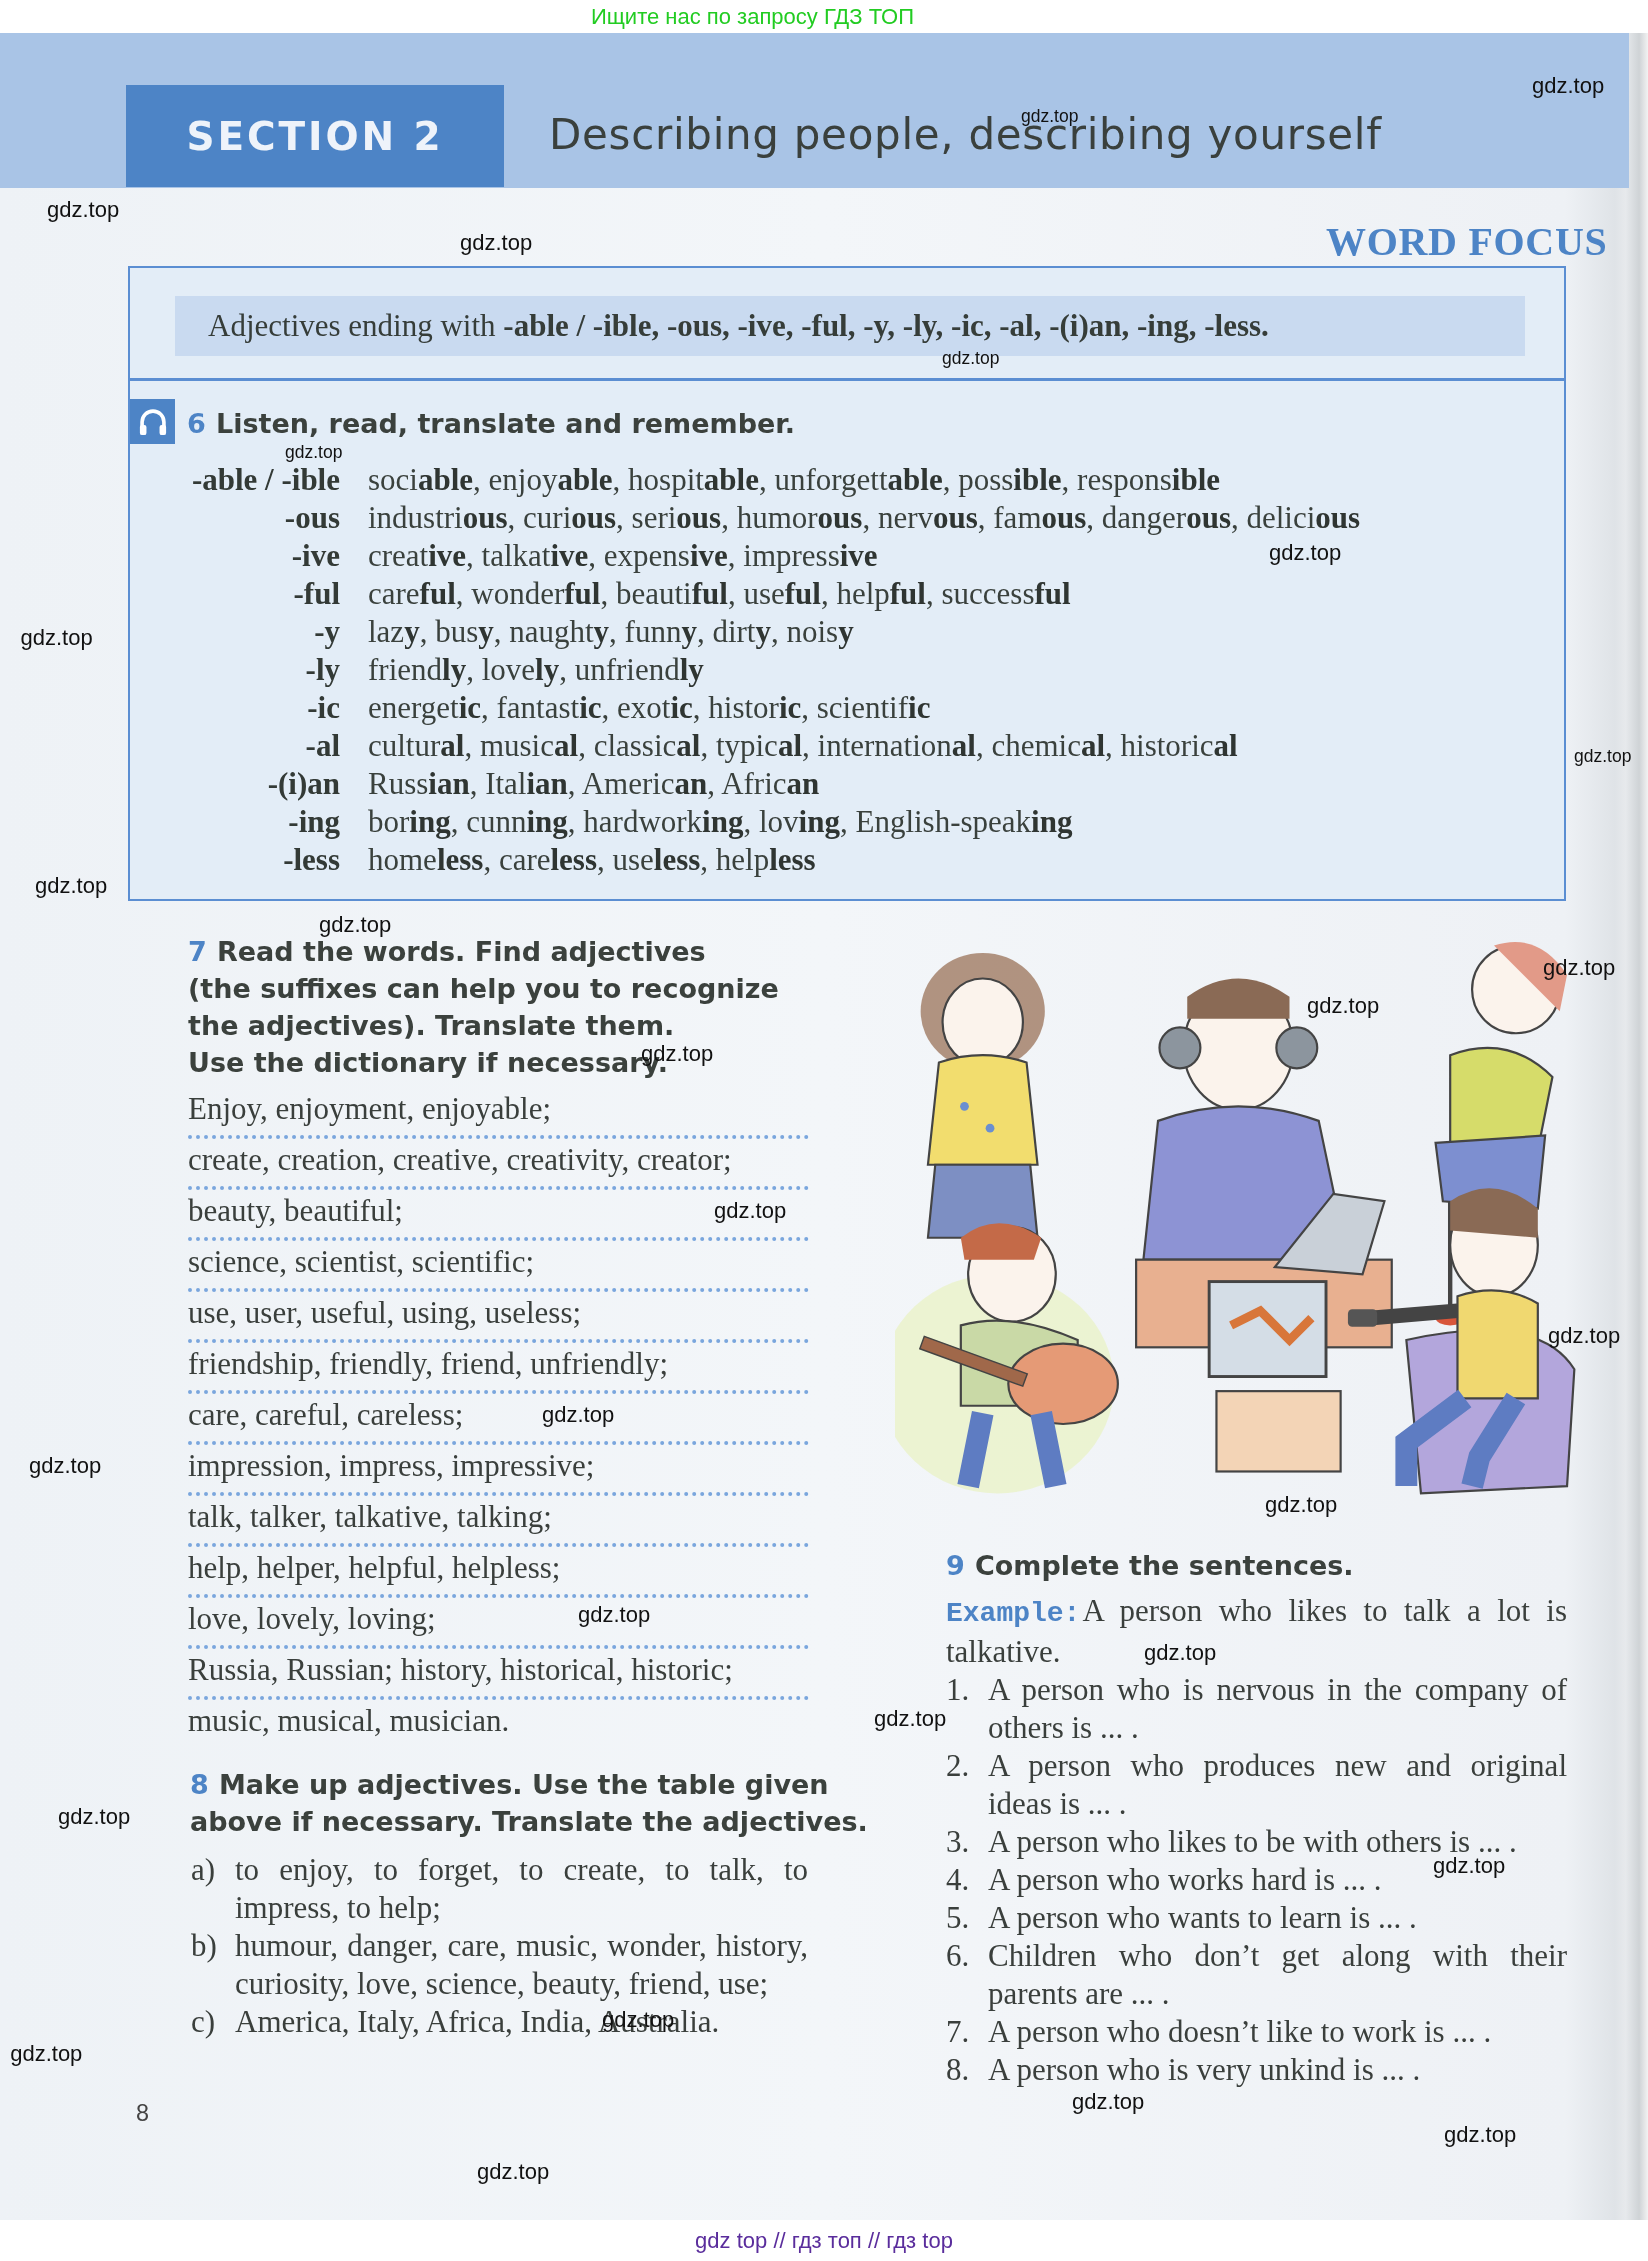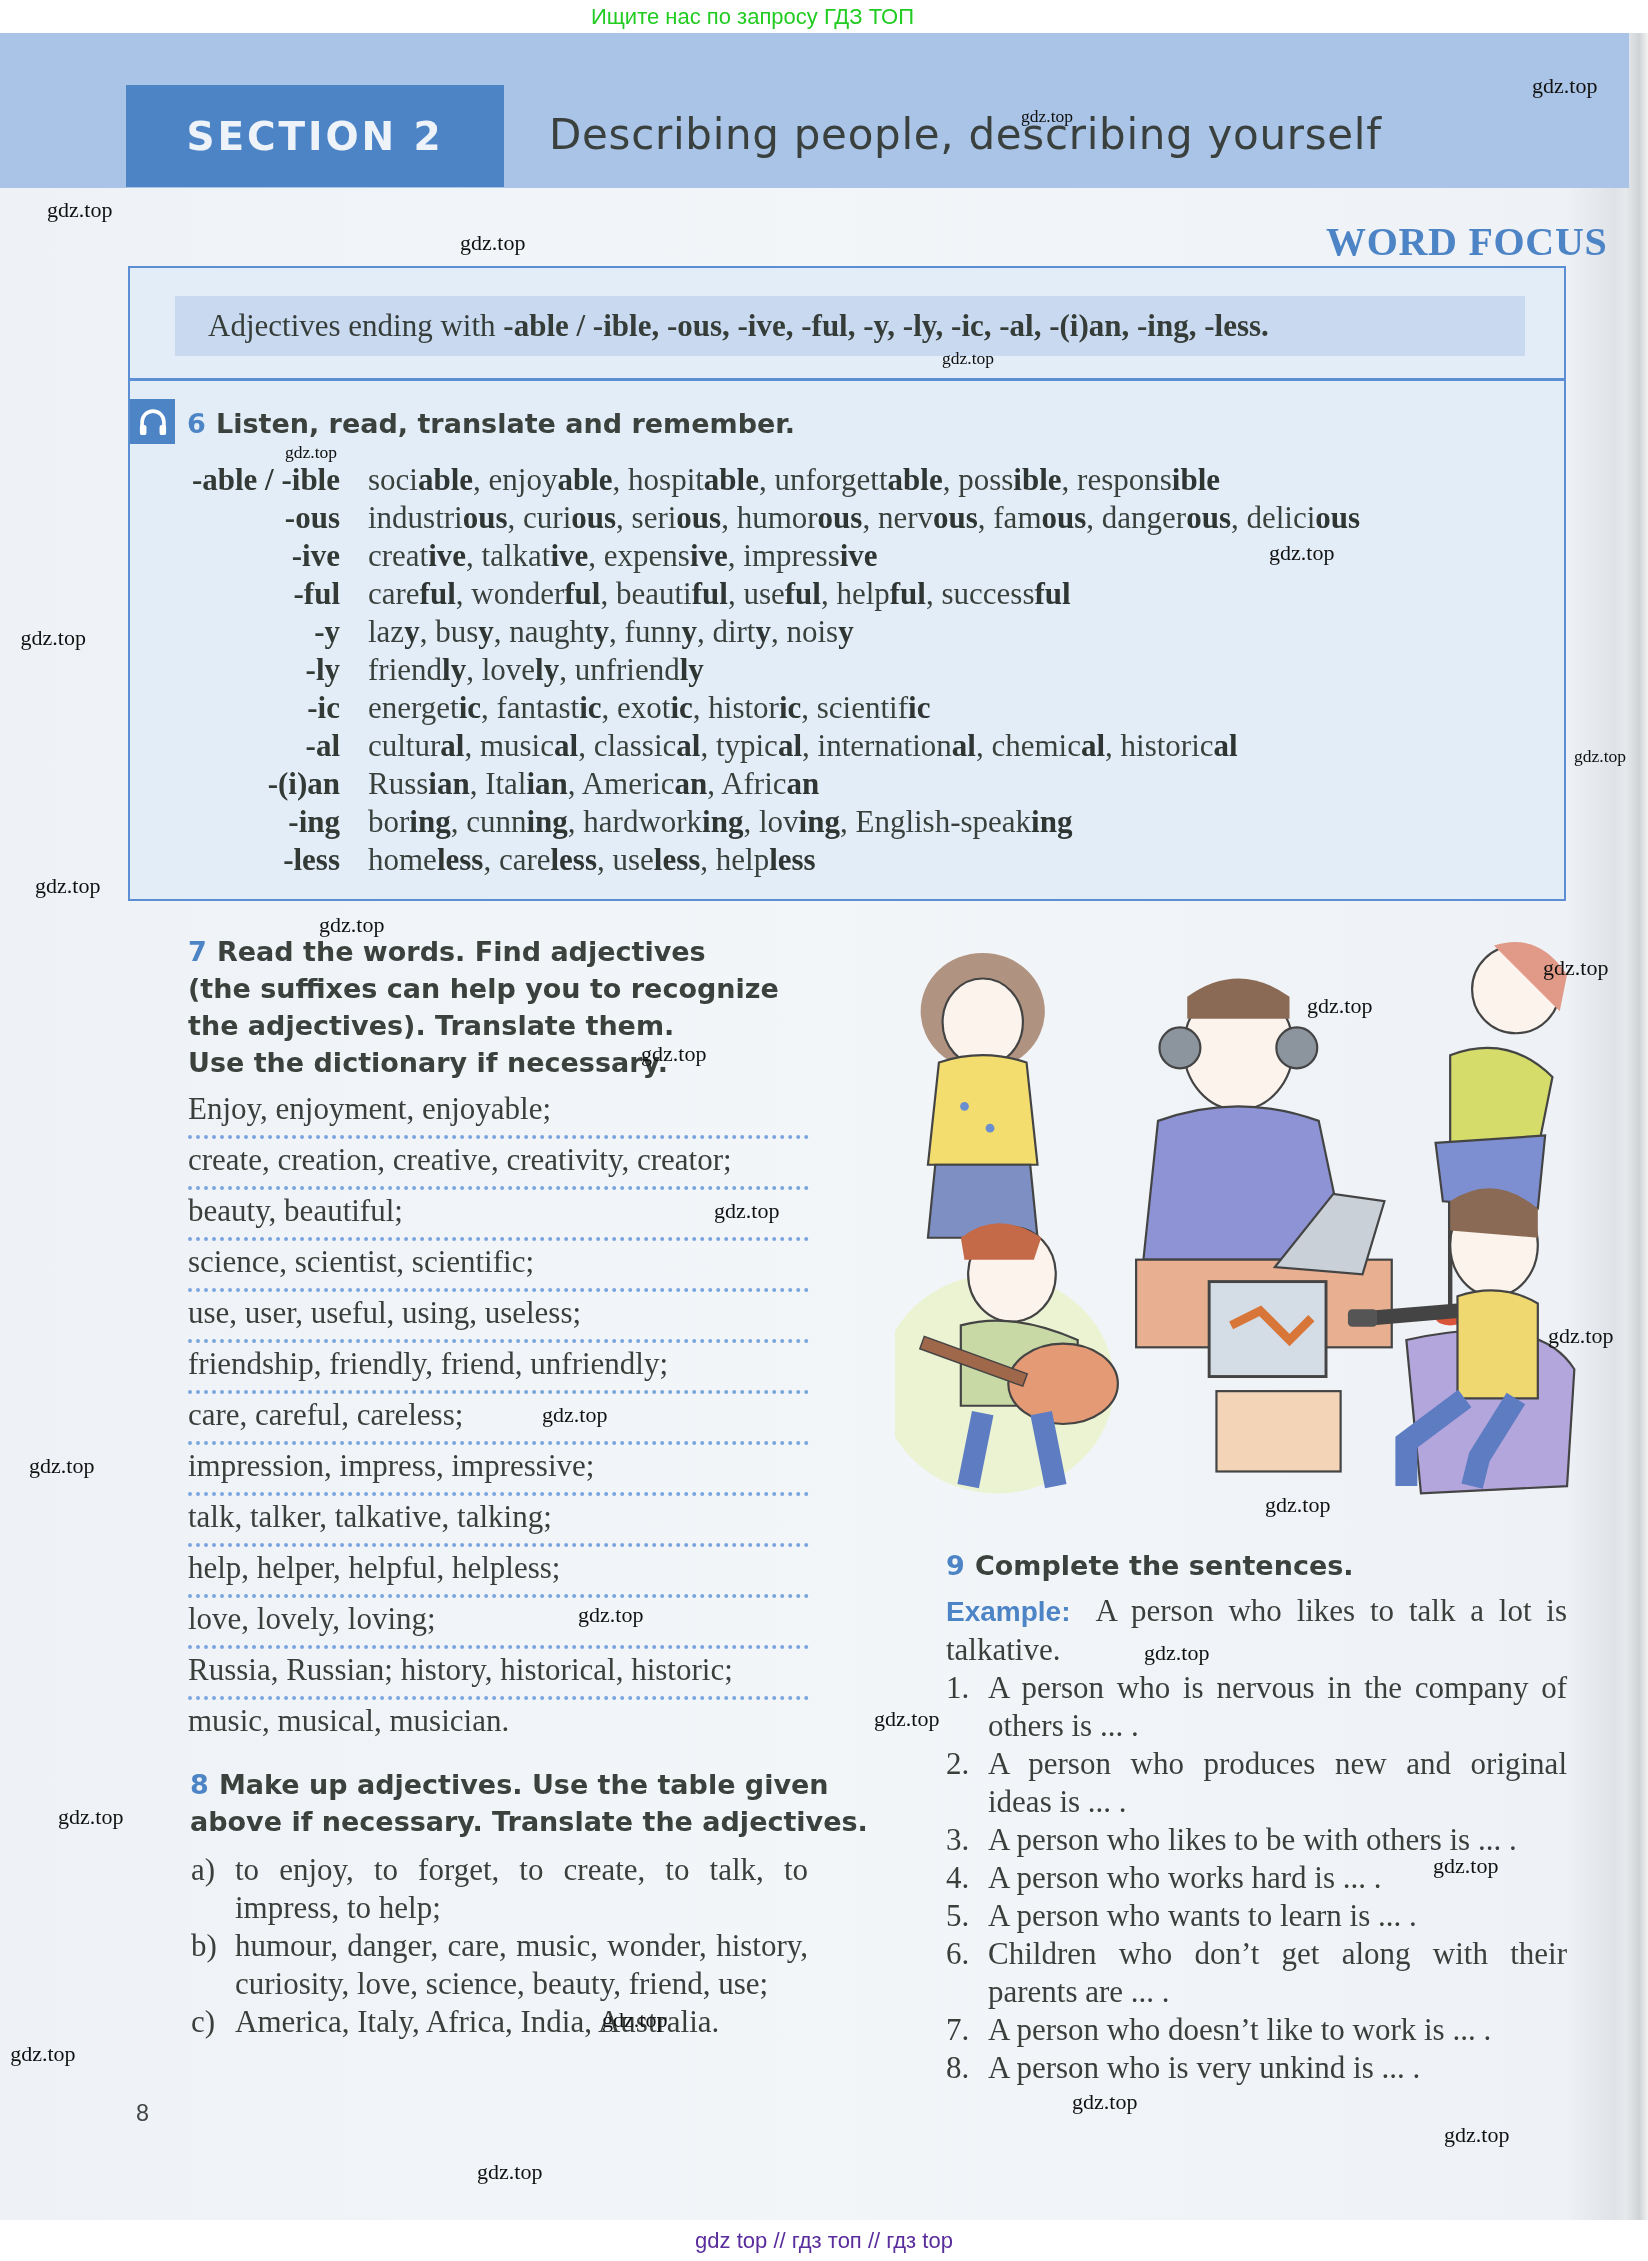--- a/index.html
+++ b/index.html
@@ -51,28 +51,28 @@
   .ex8 { left: 190px; top: 1766px; }
   .ex8-list { position: absolute; left: 191px; top: 1851px; width: 617px; font-size: 31px; color: #3a3f3c; }
   .ex8-item { display: flex; line-height: 38px; }
   .ex8-item .lbl { width: 44px; flex-shrink: 0; }
   .ex8-item .txt { text-align: justify; text-align-last: left; flex: 1; }
 
   .illustration { position: absolute; left: 895px; top: 931px; width: 705px; height: 577px; }
 
   .ex9 { left: 946px; top: 1547px; }
   .ex9-body { position: absolute; left: 946px; top: 1592px; width: 621px; font-size: 31px; color: #3a3f3c; line-height: 38px; }
-  .example-label { font-family: Liberation Sans, sans-serif; font-weight: bold; color: #4d84c6; font-size: 28px; margin-right: 25px; }
+  .example-label { font-family: Liberation Mono, monospace; font-weight: bold; color: #4d84c6; font-size: 28px; margin-right: 2px; }
   .s-item { display: flex; }
   .s-item .n { width: 42px; flex-shrink: 0; }
   .s-item .t { flex: 1; text-align: justify; text-align-last: left; }
 
   .page-number { position: absolute; left: 136px; top: 2100px; font-family: "Liberation Sans", sans-serif; font-size: 23.4px; color: #444; }
 
-  .wm { position: absolute; font-family: Liberation Serif, serif; font-size: 22px; color: #111; white-space: nowrap; }
+  .wm { position: absolute; font-family: Liberation Sans, sans-serif; font-size: 22px; color: #111; white-space: nowrap; }
   .wm.small { font-size: 17.5px; }
 </style>
 </head>
 <body>
 
 <div class="top-banner">Ищите нас по запросу ГДЗ ТОП</div>
 
 <div class="page"></div>
 <div class="page-edge"></div>
 

